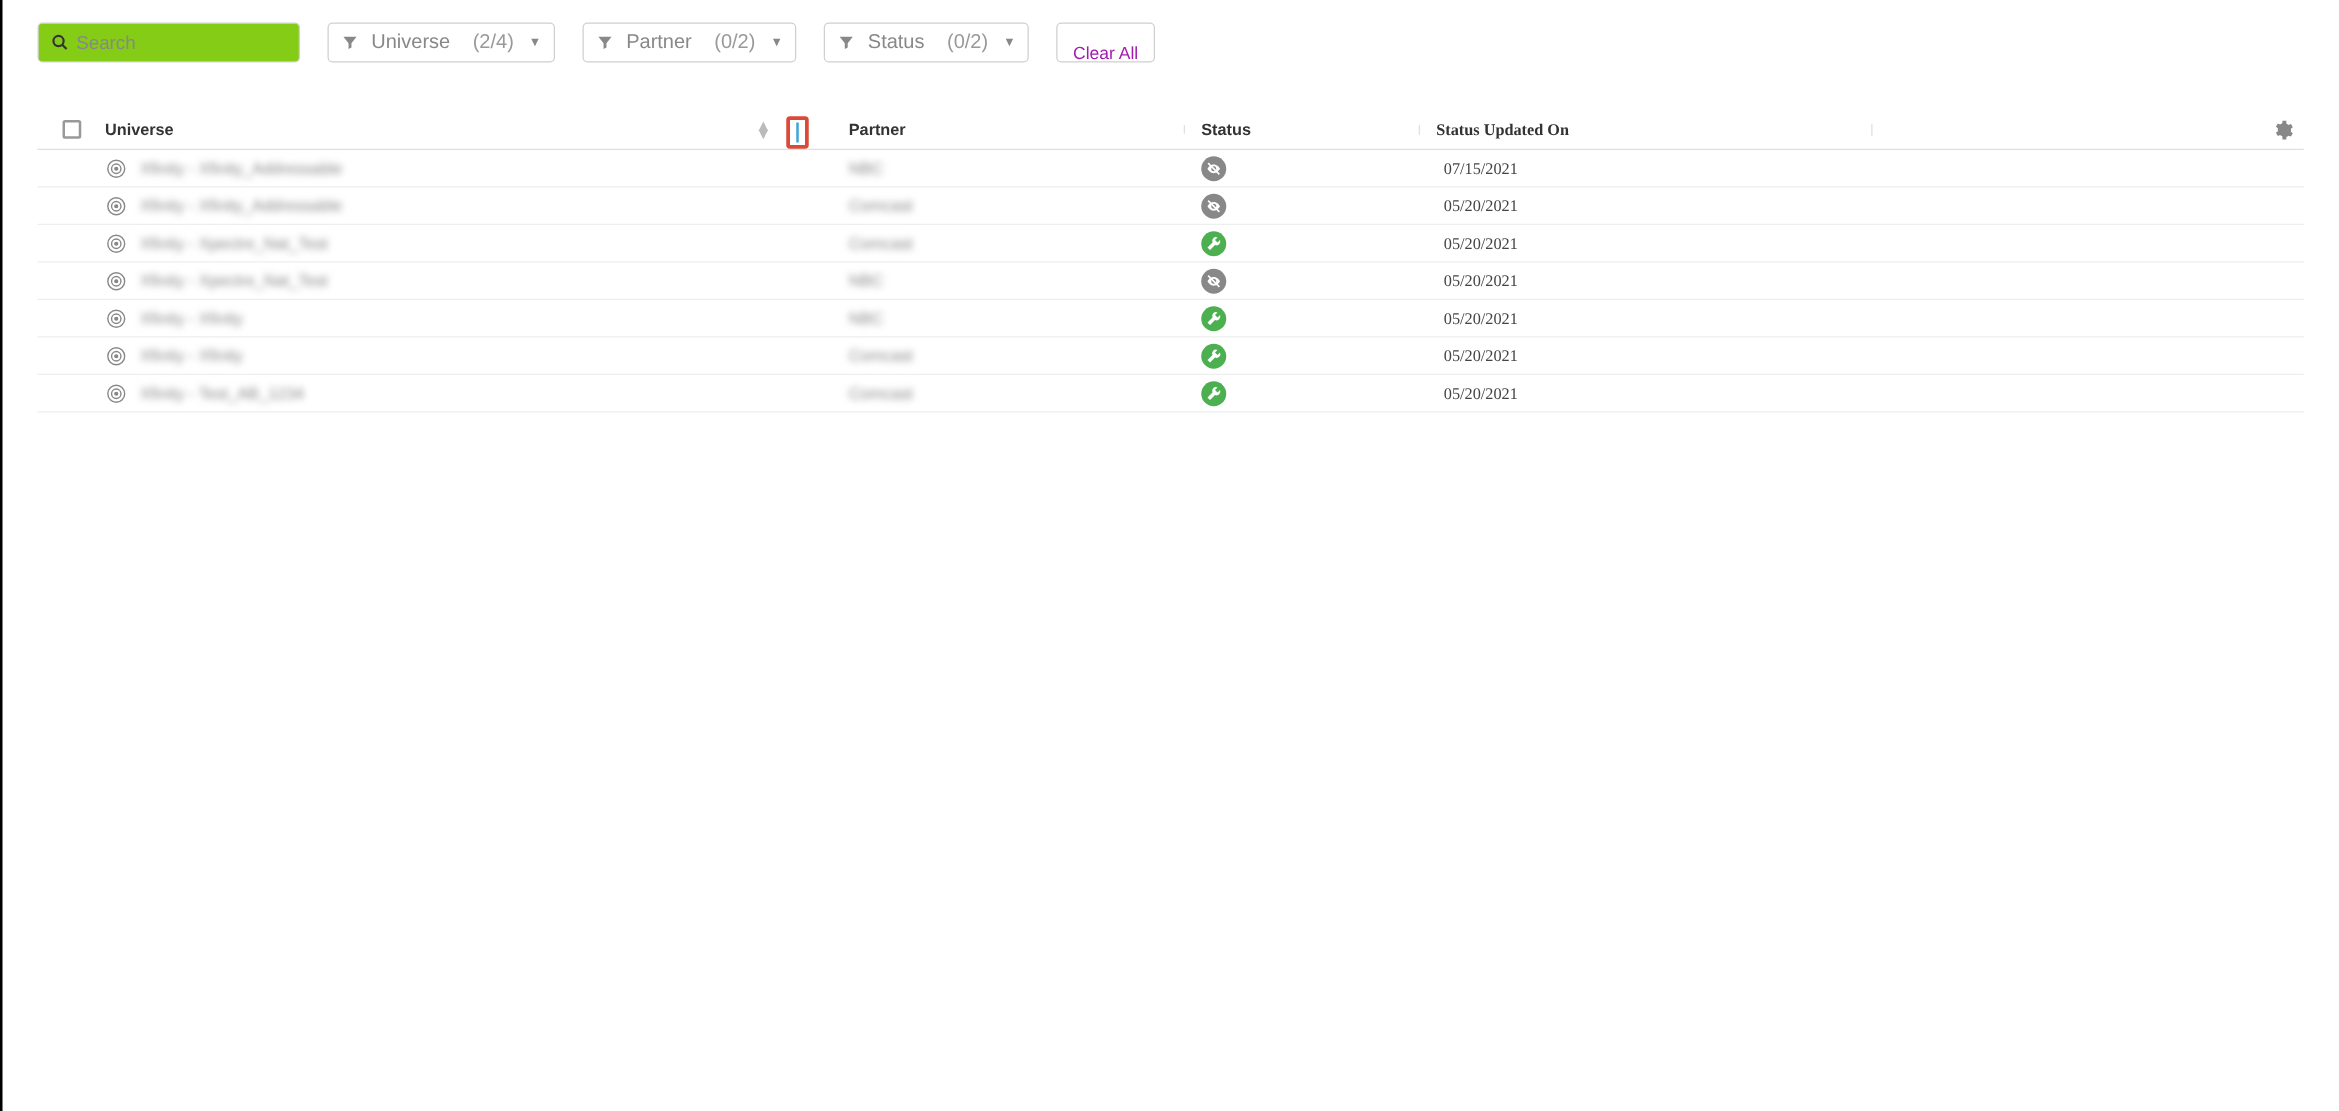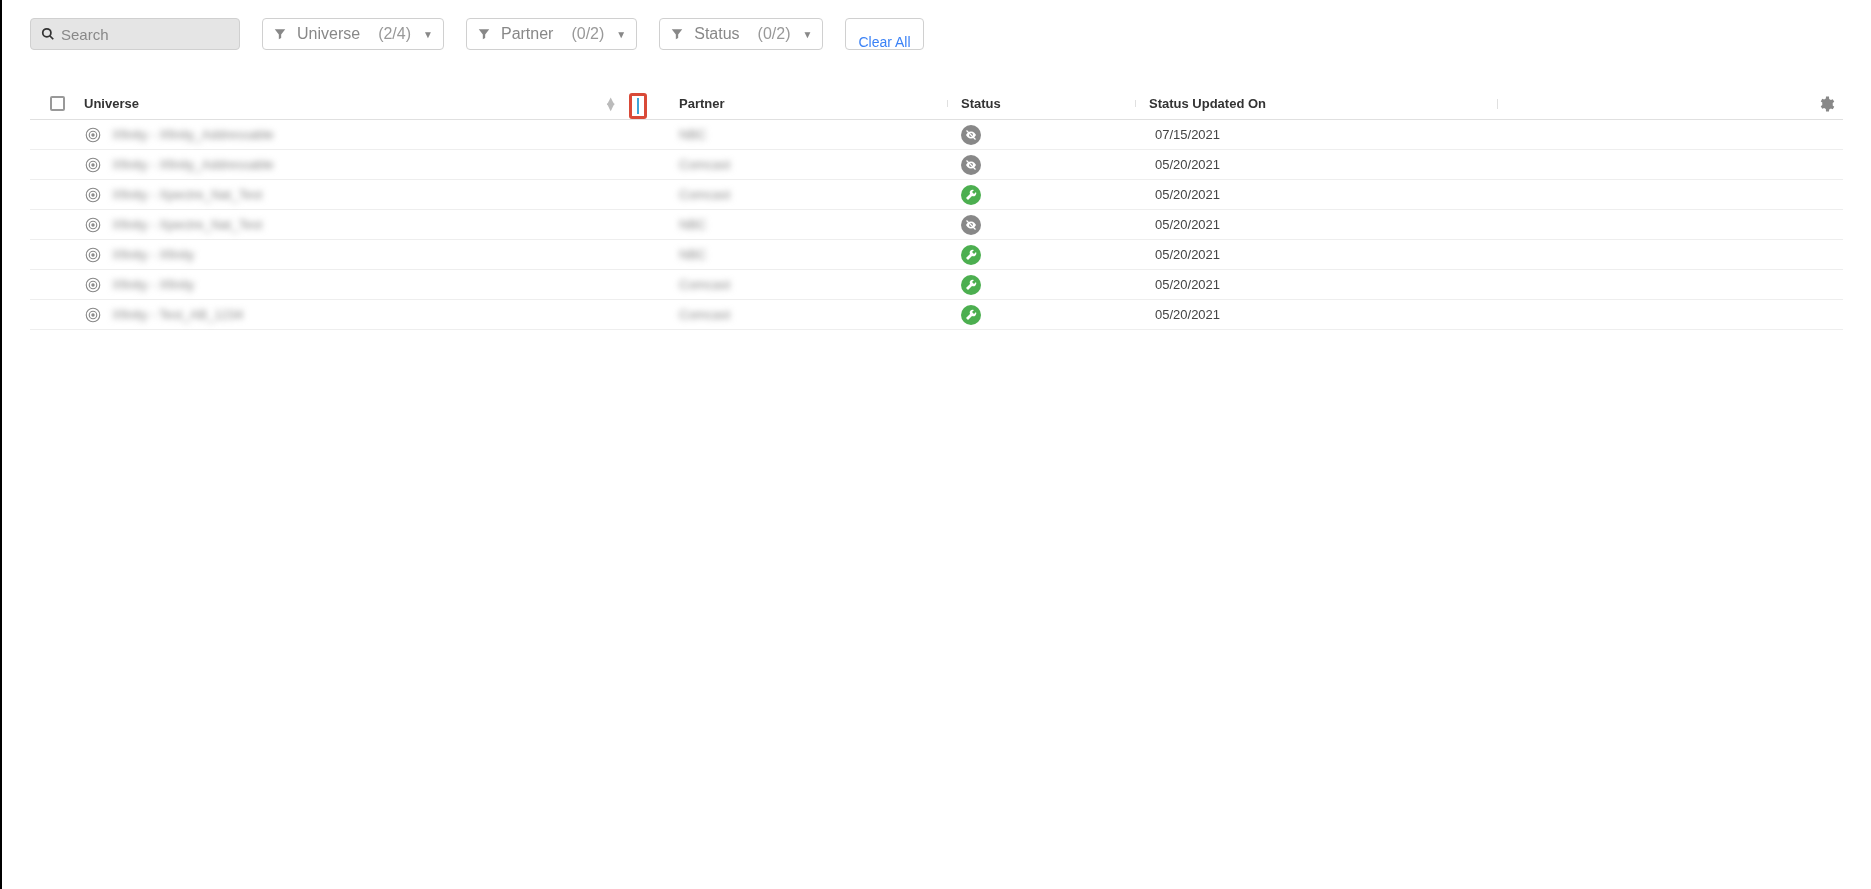--- a/index.html
+++ b/index.html
@@ -32,21 +32,21 @@
       margin-bottom: 38px;
     }
     .search-box {
       display: flex;
       align-items: center;
       border: 1px solid #d0d0d0;
       border-radius: 4px;
       height: 32px;
       padding: 0 10px;
       width: 210px;
-      background: #e5e5e5;
+      background: #84cc16;
     }
     .search-box svg { flex-shrink: 0; }
     .search-box input {
       border: none;
       outline: none;
       font-size: 15px;
       color: #555;
       margin-left: 6px;
       width: 100%;
       background: transparent;
@@ -69,39 +69,39 @@
     .filter-btn .count { color: #999; margin-left: 8px; }
     .filter-btn .caret { font-size: 10px; color: #888; margin-left: 2px;}
     .clear-btn {
       border: 1px solid #d0d0d0;
       border-radius: 4px;
       height: 32px;
       padding: 15px 12px;
       background: #fff;
       cursor: pointer;
       font-size: 14px;
-      color: #3b82f6;
+      color: #a21caf;
     }
     
     .table-wrap { width: 100%; }
     .thead {
       display: flex;
       align-items: center;
       border-bottom: 1px solid #e0e0e0;
       height: 32px;
       font-size: 13px;
       font-weight: 600;
       color: #333;
       position: relative;
     }
     .col-check { width: 54px; display:flex; justify-content:center; }
     .col-universe { flex: 0 0 565px; display:flex; align-items:center; position:relative;}
     .col-partner  { flex: 0 0 312px; display:flex; align-items:center; padding-left: 30px;}
     .col-status   { flex: 0 0 188px; display:flex; align-items:center;}
-    .col-updated  { flex: 0 0 300px; display:flex; align-items:center;}
+    .col-updated  { flex: 0 0 300px; display:flex; align-items:center;font-family:Liberation Serif, serif;}
     .col-settings { margin-left:auto; padding-right: 8px; display:flex; align-items:center;}
     .thead .divider {
       position:absolute;
       top:4px; bottom:4px;
       width:1px; background:#e0e0e0;
     }
     .sort-icon {
       position:absolute;
       right:32px;
       top:50%; transform:translateY(-50%);

